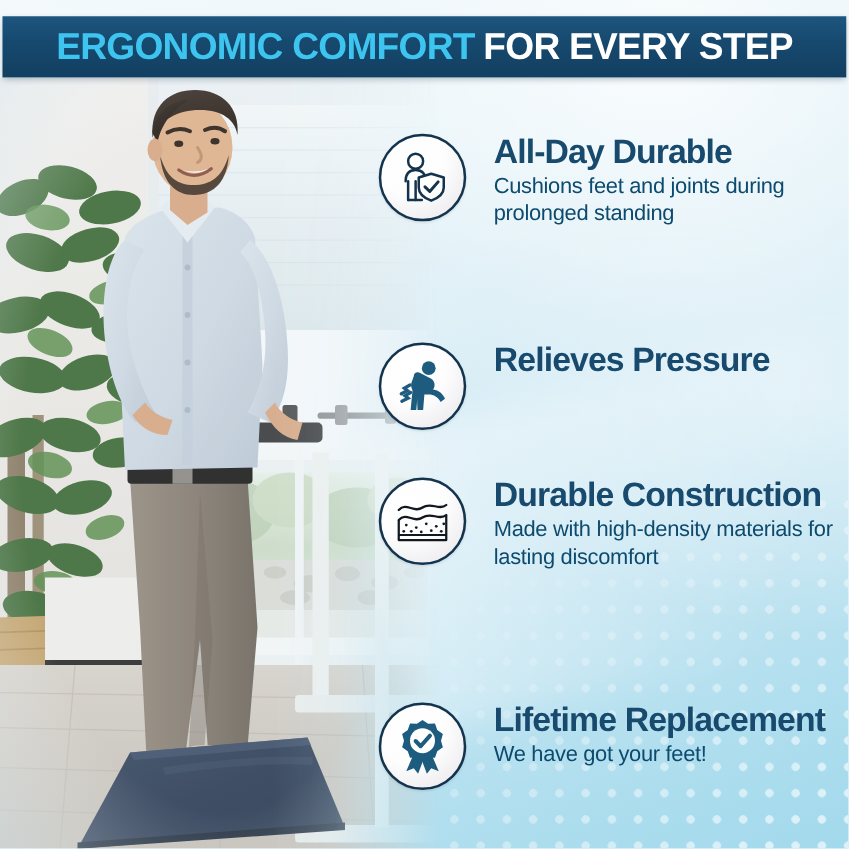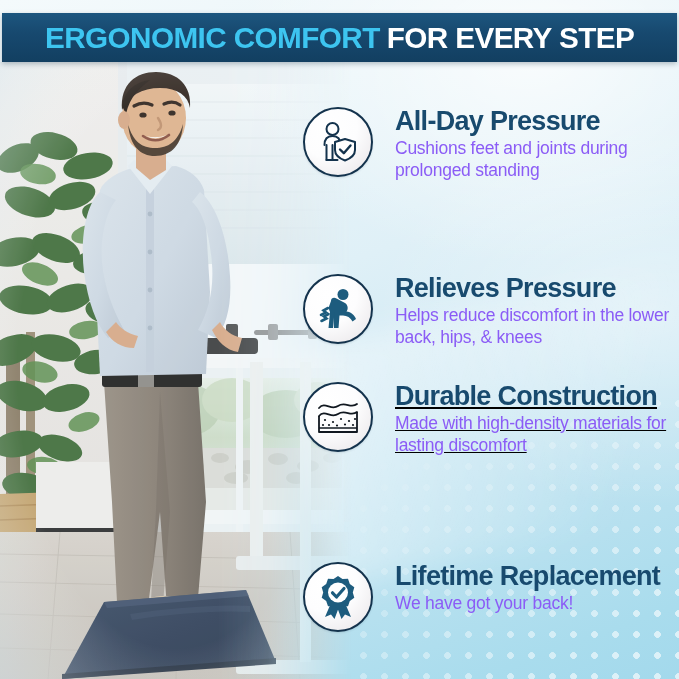--- a/index.html
+++ b/index.html
@@ -118,31 +118,31 @@
   }
   .feature-title {
     color:#184a6e;
     font-weight:700;
     font-size:27px;
     line-height:1.06;
     letter-spacing:-.7px;
     margin-bottom:1px;
   }
   .feature-desc {
-    color:#8b5cf6;
+    color:#0c4a6e;
     font-size:17.5px;
     line-height:1.26;
     letter-spacing:-.25px;
     font-weight:400;
   }
 
   
   #feat-0 { left:303px; top:107px; }
   #feat-1 { left:303px; top:243px;margin-top:31px; }
-  #feat-2 { left:303px; top:382px;text-decoration:underline; }
+  #feat-2 { left:303px; top:382px; }
   #feat-3 { left:303px; top:547px;margin-top:15px; }
 
   #feat-2 .feature-text { padding-top:-2px; }
 </style>
 </head>
 <body>
 
 <div id="poster">
 
   <div class="bg-field"></div>
@@ -407,42 +407,41 @@
       <svg width="40" height="42" viewBox="0 0 40 42">
         <circle cx="14.5" cy="8" r="6" fill="none" stroke="#14334d" stroke-width="2"></circle>
         <path d="M6.5 24 C6.5 17.5 9.5 15 14.5 15 C19.5 15 22.5 17.5 22.5 24" fill="none" stroke="#14334d" stroke-width="2" stroke-linecap="round"></path>
         <path d="M8.5 24 L8.5 39 M14.5 24 L14.5 39 M20.5 24 L20.5 31" stroke="#14334d" stroke-width="2" stroke-linecap="round" fill="none"></path>
         <path d="M8.5 39 L13.5 39 M14.8 39 L19.5 39" stroke="#14334d" stroke-width="2" stroke-linecap="round"></path>
         <path d="M27 18 L37 21 L37 29 C37 34 32.5 37.5 27 39.5 C21.5 37.5 17 34 17 29 L17 21 Z" fill="#ffffff" stroke="#14334d" stroke-width="2" stroke-linejoin="round"></path>
         <path d="M22 28.5 L25.8 32.2 L32.5 24.5" fill="none" stroke="#14334d" stroke-width="2.4" stroke-linecap="round" stroke-linejoin="round"></path>
       </svg>
     </div>
     <div class="feature-text">
-      <div class="feature-title">All-Day Pressure</div>
+      <div class="feature-title">All-Day Durable</div>
       <div class="feature-desc">Cushions feet and joints during prolonged standing</div>
     </div>
   </div>
 
   <div class="feature" id="feat-1">
     <div class="feature-icon">
       <svg width="42" height="42" viewBox="0 0 42 42">
         <circle cx="26" cy="6.5" r="5.5" fill="#1d5c7e"></circle>
         <path d="M14 13 C14 10 17 9 19.5 10.5 L28 15 C31 17 31.5 21 29.5 23.5
                  C34 24 37.5 27 39 31 L35.5 33.5 C33.5 29.5 30 27.5 26 27.5
                  L22.5 27.5 L21.5 40 L17 40 L16.5 27 C13 25.5 11.5 22 12 18.5 Z" fill="#1d5c7e"></path>
         <path d="M17.5 24 L16 40 L11.5 40 L13 24 Z" fill="#1d5c7e"></path>
         <g stroke="#1d5c7e" stroke-width="2.6" fill="none" stroke-linecap="round">
           <path d="M11 20 L6.5 22.5 L9 24.5 L4 27"></path>
           <path d="M11.5 26 L7 28.5 L9.5 30.5 L4.5 33"></path>
         </g>
       </svg>
     </div>
     <div class="feature-text">
       <div class="feature-title">Relieves Pressure</div>
-      <div class="feature-desc">Helps reduce discomfort in the lower back, hips, &amp; knees</div>
     </div>
   </div>
 
   <div class="feature" id="feat-2">
     <div class="feature-icon">
       <svg width="46" height="40" viewBox="0 0 46 40">
         <path d="M4 11 C10 4 16 14 23 9 C30 4 36 12 42 7" fill="none" stroke="#111820" stroke-width="1.8" stroke-linecap="round"></path>
         <path d="M4 19 C10 12 16 22 23 17 C30 12 36 20 42 15" fill="none" stroke="#111820" stroke-width="1.8" stroke-linecap="round"></path>
         <path d="M4 19 L4 35 L42 35 L42 15" fill="none" stroke="#111820" stroke-width="1.8" stroke-linejoin="round"></path>
         <line x1="4" y1="31" x2="42" y2="31" stroke="#111820" stroke-width="1.6"></line>
@@ -473,17 +472,17 @@
         <path d="M28 28 L34 42 L28 39.5 L24.5 44 L20 32 Z" fill="#1d5c7e"></path>
         <path d="M21 1 L25.5 4 L31 3.8 L32.8 9 L37.3 12.2 L35.8 17.5 L37.3 22.8
                  L32.8 26 L31 31.2 L25.5 31 L21 34 L16.5 31 L11 31.2 L9.2 26
                  L4.7 22.8 L6.2 17.5 L4.7 12.2 L9.2 9 L11 3.8 L16.5 4 Z" fill="#1d5c7e"></path>
         <circle cx="21" cy="17.5" r="10" fill="#ffffff"></circle>
         <path d="M15.5 17.8 L19.5 22 L27 13.5" fill="none" stroke="#1d5c7e" stroke-width="3.2" stroke-linecap="round" stroke-linejoin="round"></path>
       </svg>
     </div>
     <div class="feature-text">
       <div class="feature-title">Lifetime Replacement</div>
-      <div class="feature-desc">We have got your back!</div>
+      <div class="feature-desc">We have got your feet!</div>
     </div>
   </div>
 
 </div>
 
 </body></html>

